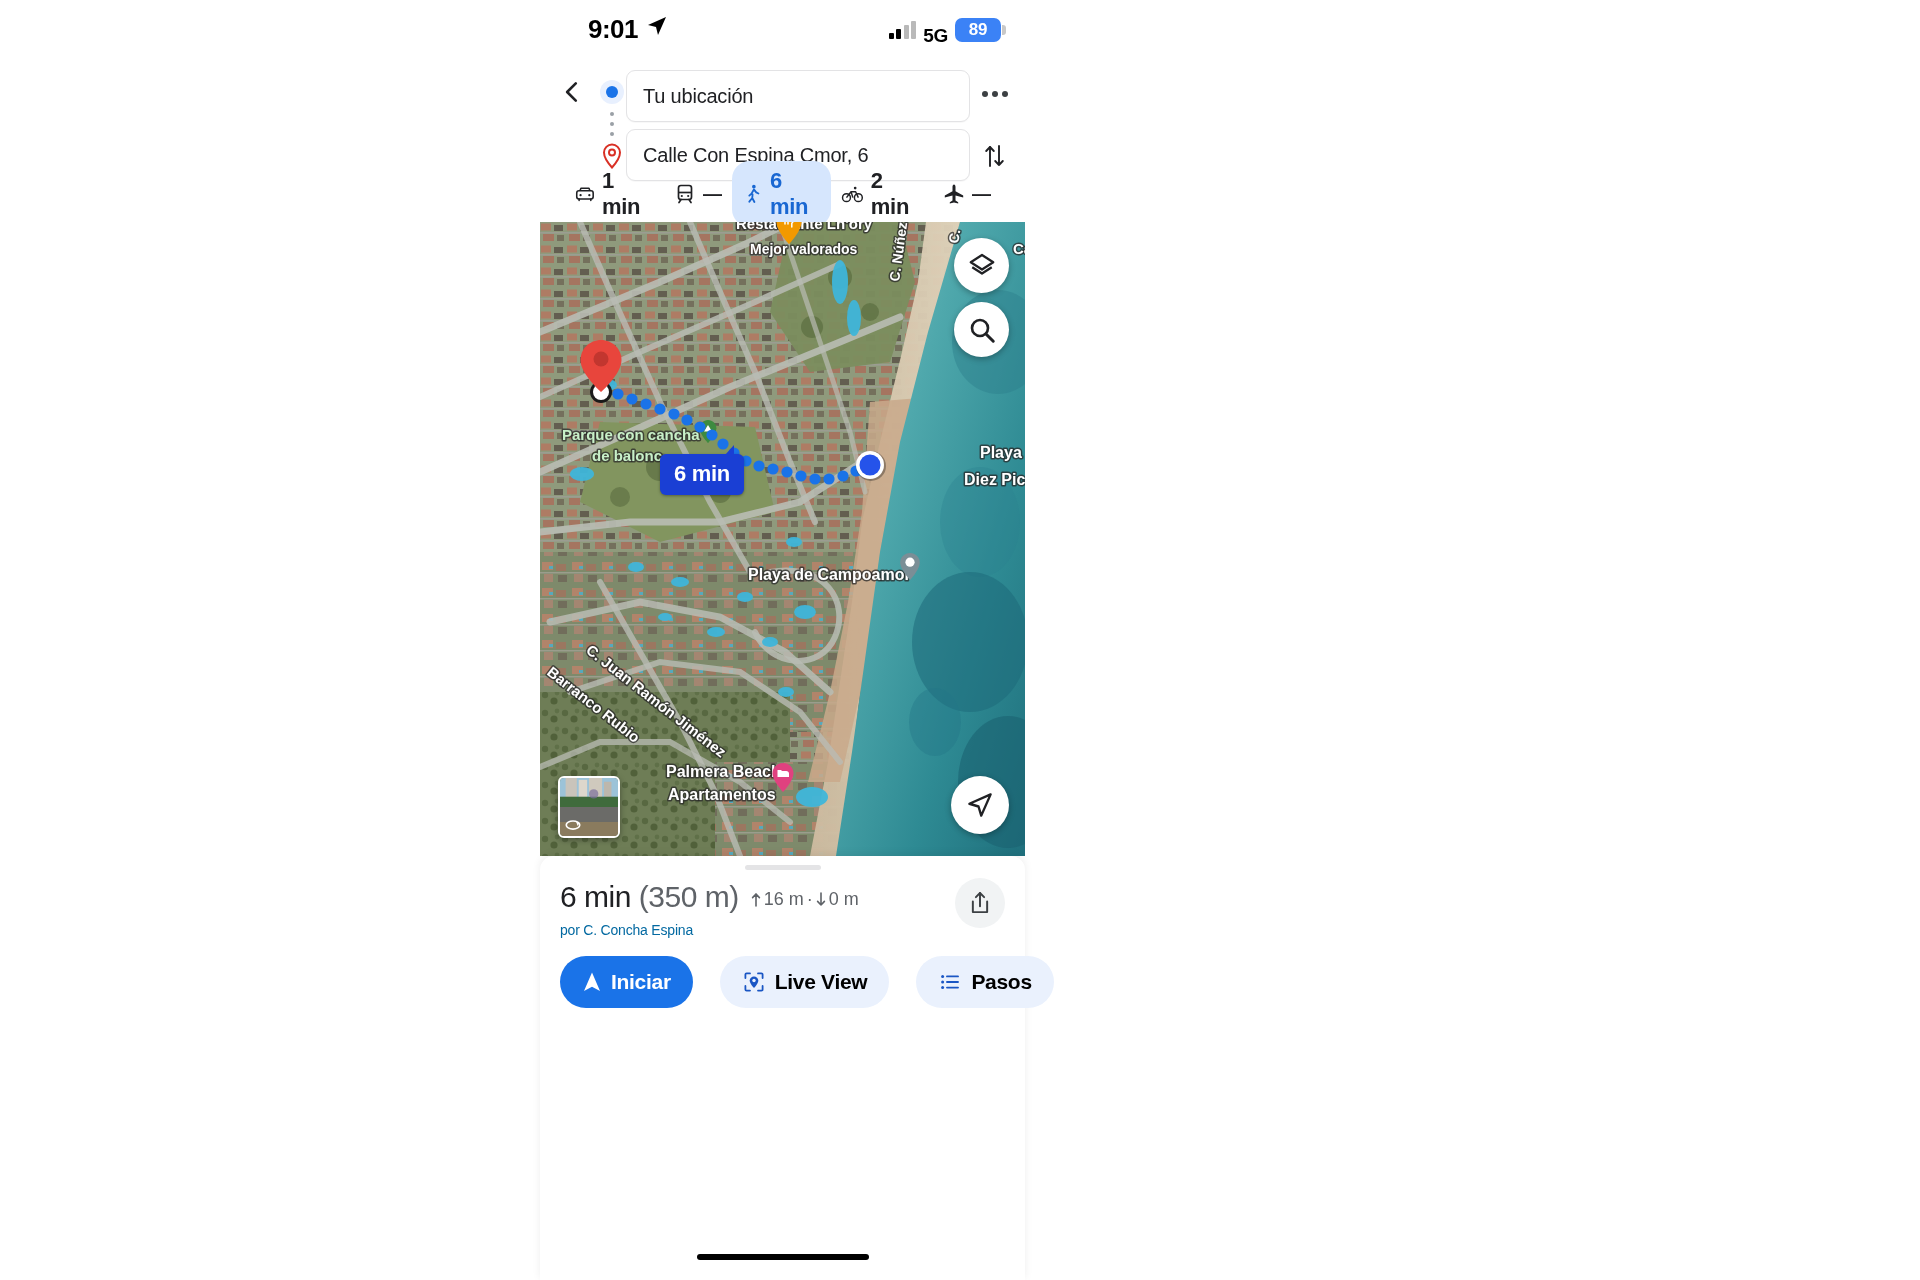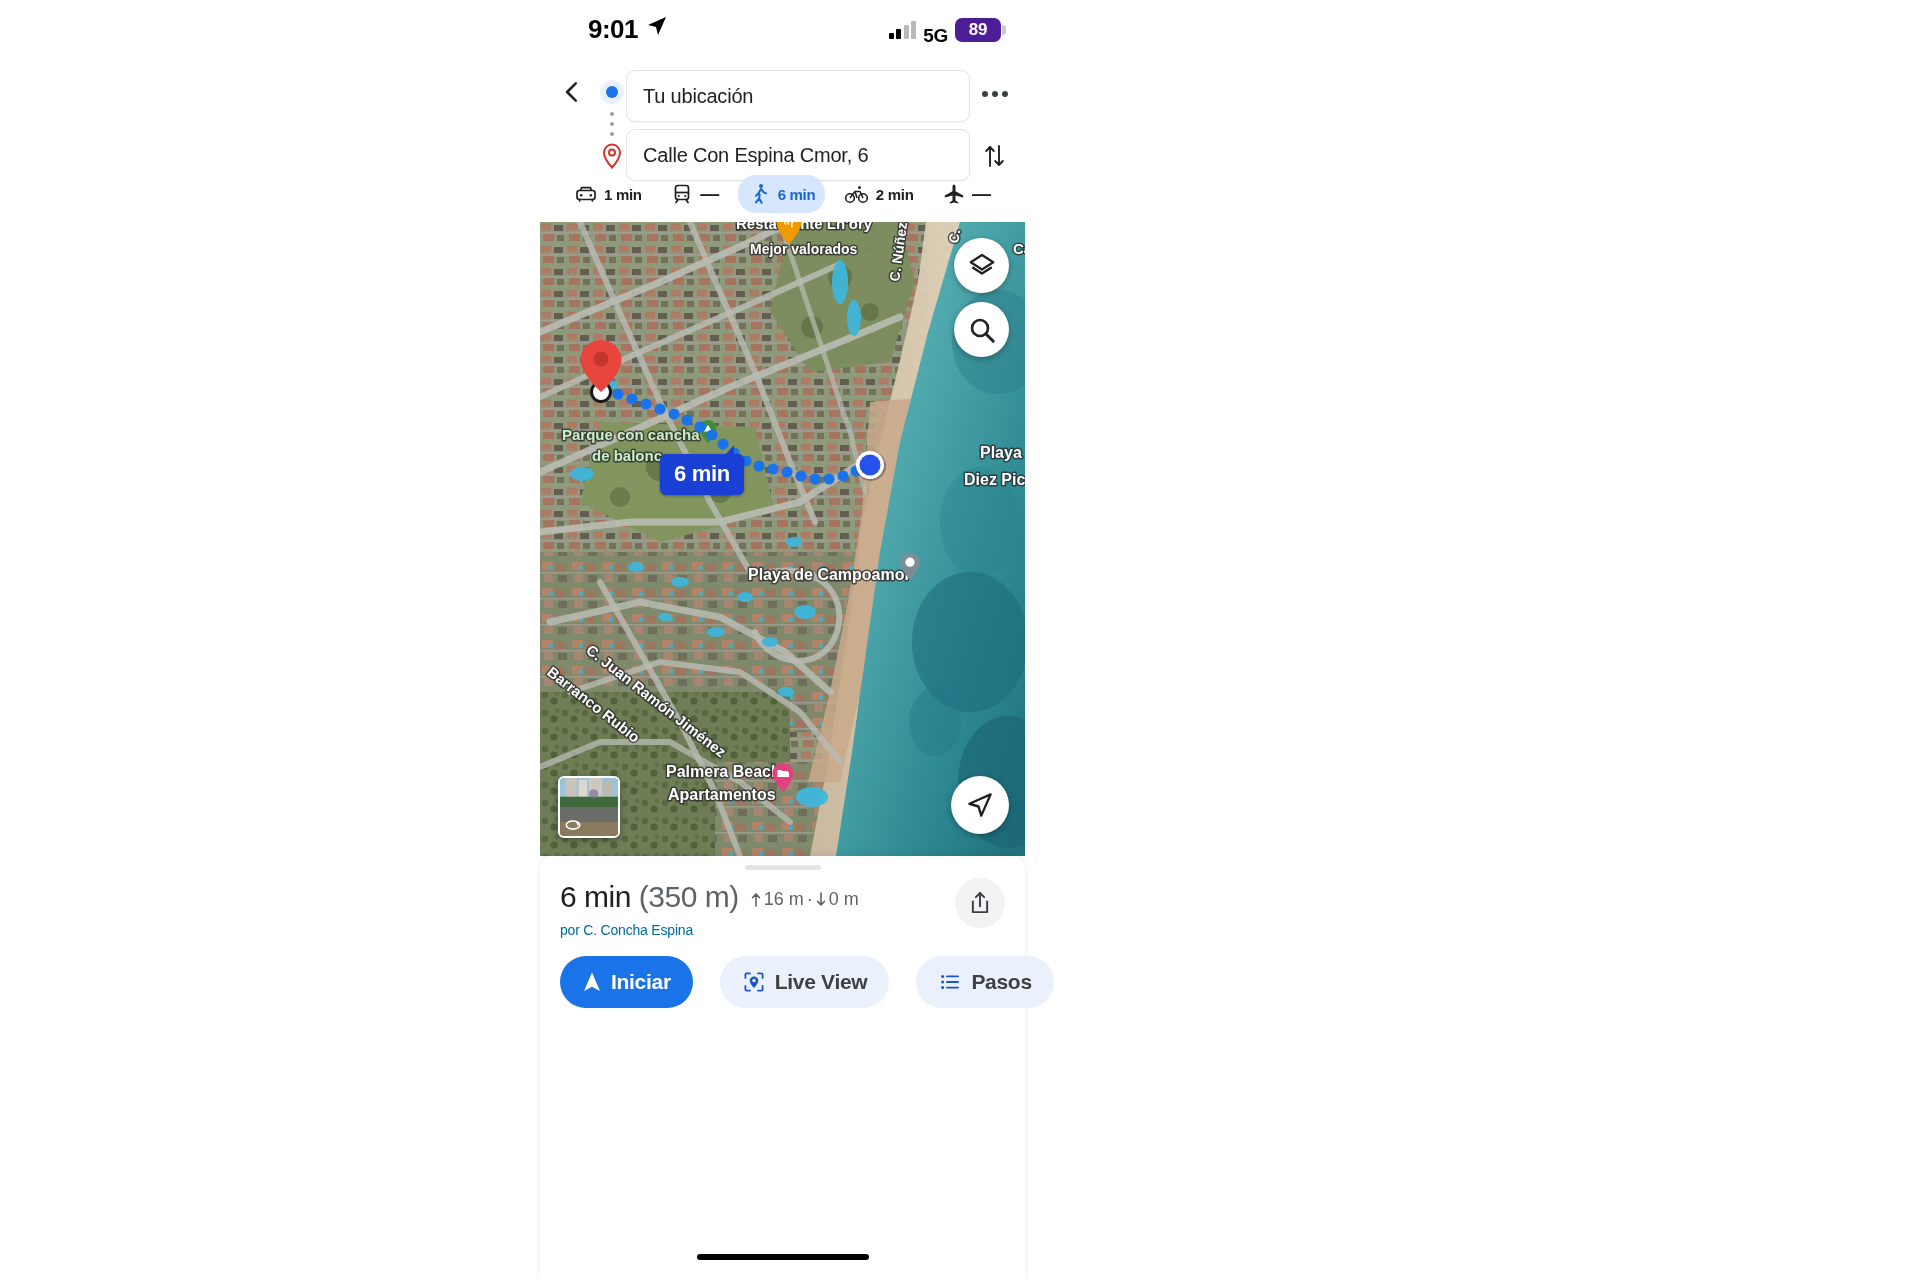--- a/index.html
+++ b/index.html
@@ -52,21 +52,21 @@
   .signal-bars { display: flex; align-items: flex-end; gap: 2.5px; height: 18px; }
   .signal-bars i { display: block; width: 5px; background: #000; border-radius: 1px; }
   .signal-bars i.b1 { height: 6px; }
   .signal-bars i.b2 { height: 10px; }
   .signal-bars i.b3 { height: 14px; background: #b9b9b9; }
   .signal-bars i.b4 { height: 18px; background: #b9b9b9; }
   .net-label { font-size: 19px; font-weight: bold; color: #000; letter-spacing: -0.3px; margin-top: 12px; }
   .battery {
     position: relative;
     width: 46px; height: 24px;
-    background: #4c1d95;
+    background: #3b82f6;
     border-radius: 7px;
     display: flex; align-items: center; justify-content: center;
   }
   .battery::after {
     content: "";
     position: absolute;
     right: -5px; top: 7px;
     width: 4px; height: 10px;
     background: #c8c8c8;
     border-radius: 0 3px 3px 0;
@@ -153,21 +153,21 @@
     padding: 0 24px;
   }
   .mode {
     display: flex; align-items: center; gap: 6px;
     padding: 7px 10px;
     border-radius: 18px;
     cursor: pointer;
     color: #202124;
   }
   .mode.active { background: #d6e6fd; color: #1967d2; }
-  .mode .mval { font-size: 15px; font-weight: bold; letter-spacing: -0.3px; }
+  .mode .mval { font-size: 22px; font-weight: bold; letter-spacing: -0.3px; }
   .mode.active .mval { color: #1967d2; }
   .mode .dash { font-size: 19px; font-weight: bold; color: #202124; }
 
   
   .map {
     position: absolute;
     left: 0; top: 222px;
     width: 485px;
     height: 634px;
     overflow: hidden;
@@ -272,21 +272,21 @@
     height: 52px;
     padding: 0 22px;
     border-radius: 26px;
     font-size: 21px;
     font-weight: bold;
     letter-spacing: -0.3px;
     cursor: pointer;
     white-space: nowrap;
   }
   .act-primary { background: #1a73e8; color: #fff; }
-  .act-secondary { background: #eaf1fd; color: #404040; }
+  .act-secondary { background: #eaf1fd; color: #000000; }
 
   .home-indicator {
     position: absolute;
     left: 50%; bottom: 20px;
     transform: translateX(-50%);
     width: 172px; height: 6px;
     border-radius: 3px;
     background: #000;
   }
 

